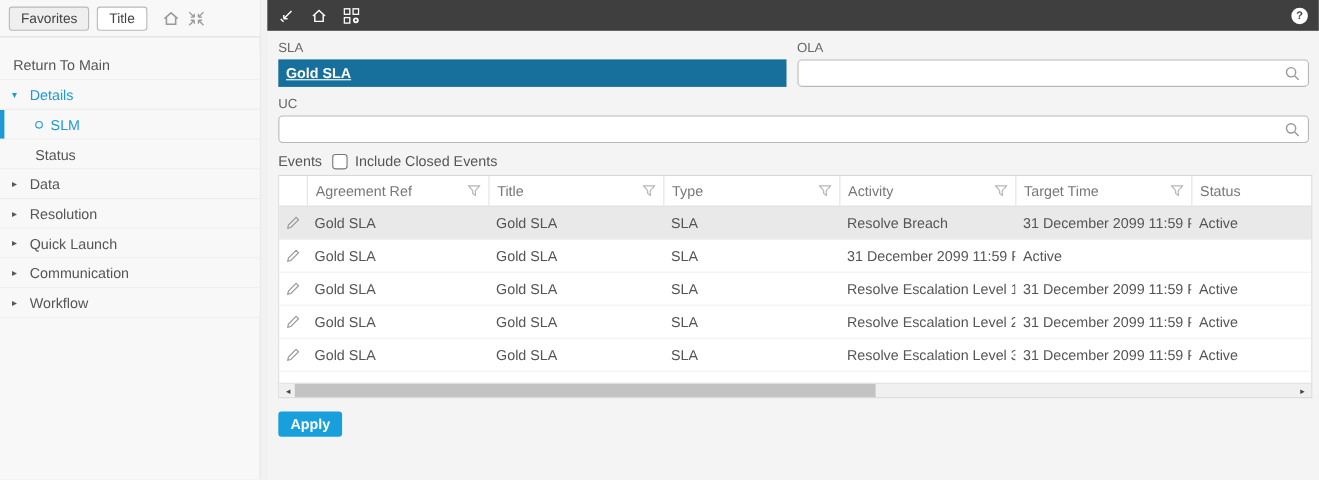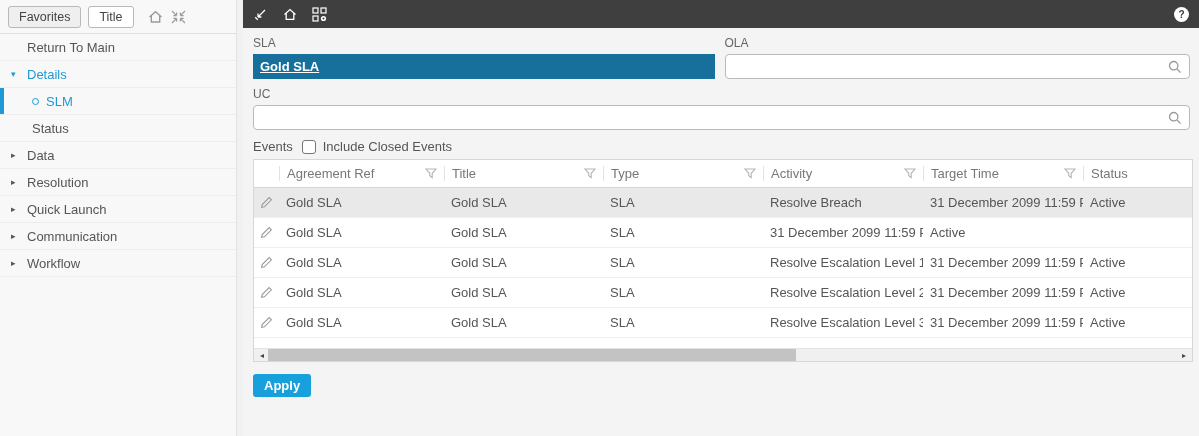--- a/index.html
+++ b/index.html
@@ -14,21 +14,21 @@
   .tabs-row { display:flex; align-items:center; padding:6px 8px 5px 8px; border-bottom:1px solid #e0e0e0; background:#f8f8f8; }
   .tab { border:1px solid #b9b9b9; border-radius:3px; font-size:12.5px; color:#444; padding:3px 10px; margin-right:7px; cursor:pointer; }
   .tab.inactive { background:#efefef; }
   .tab.active { background:#ffffff; }
   .tab-icon { margin-left:6px; display:inline-flex; align-items:center; }
   .nav-list { flex:1; }
   .nav-item { position:relative; height:27px; display:flex; align-items:center; border-bottom:1px solid #ededed; font-size:13px; color:#555; cursor:pointer; background:#f8f8f8; }
   .nav-item .caret { width:8px; font-size:9px; color:#555; margin-left:11px; margin-right:8px; }
   .nav-item .caret.blue { color:#1f99d6; }
   .nav-item.blue-text { color:#1f99d6; }
-  .nav-item.plain { padding-left:27px; }
+  .nav-item.plain { padding-left:12px;margin-top:12px; }
   .nav-item.sub { padding-left:32px;text-align:center; }
   .nav-item.selected::before { content:""; position:absolute; left:0; top:0; bottom:0; width:4px; background:#1f99d6; }
   .bullet { width:7px; height:7px; border:1.5px solid #1f99d6; border-radius:50%; margin-right:7px; display:inline-block; }
 
   
   .gap-col { width:6px; background:#f1f1f1; }
 
   
   .main { flex:1; display:flex; flex-direction:column; background:#f4f4f4; min-width:0; }
   .main-header { height:32px; background:#4292d4; color:#fff; font-size:12px; font-weight:bold;
@@ -50,21 +50,21 @@
   .text-input input { border:none; outline:none; flex:1; height:100%; background:transparent; padding:0 6px;
     font-size:13px; font-family:"Liberation Sans", sans-serif; color:#555; border-radius:4px; }
   .search-glyph { margin-right:7px; display:inline-flex; }
 
   .uc-wrap { margin-top:8px; }
   .events-row { display:flex; align-items:center; margin-top:9px; font-size:13px; color:#555; }
   .checkbox { width:14px; height:14px; border:1px solid #777; border-radius:3px; background:#fff; margin:0 7px 0 9px; cursor:pointer; }
 
   
   .grid { margin-top:5px; width:940px; border:1px solid #d7d7d7; background:#fff; }
-  .thead { display:flex; height:28px; background:#fff; border-bottom:1px solid #d7d7d7;align-items:center; }
+  .thead { display:flex; height:28px; background:#fff; border-bottom:1px solid #d7d7d7; }
   .th { display:flex; align-items:center; justify-content:space-between; font-size:13px; color:#777;
     padding:0 7px; border-left:1px solid #e3e3e3; cursor:pointer; }
   .th:first-child { border-left:none; }
   .trow { display:flex; height:30px; background:#fff; border-bottom:1px solid #efefef; cursor:pointer; }
   .trow.selected { background:#e9e9e9; }
   .td { display:flex; align-items:center; font-size:13px; color:#555; padding:0 7px; overflow:hidden; white-space:nowrap; }
   .c0 { width:25px; justify-content:center; padding:0; }
   .c1 { width:165px; } .c2 { width:159px; } .c3 { width:160px; } .c4 { width:160px; } .c5 { width:160px; } .c6 { width:109px; }
   .tfill { height:10px; background:#fff; }
   .hscroll { position:relative; height:13px; background:#f0f0f0; border-top:1px solid #e3e3e3; }

